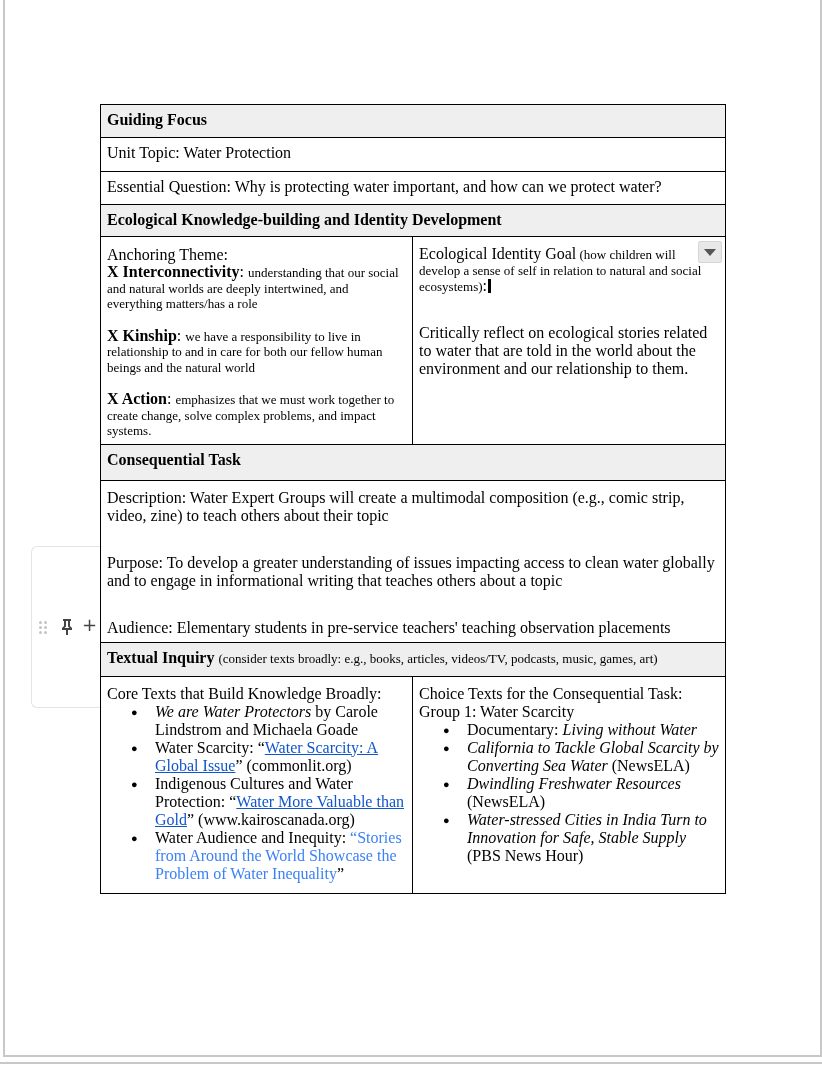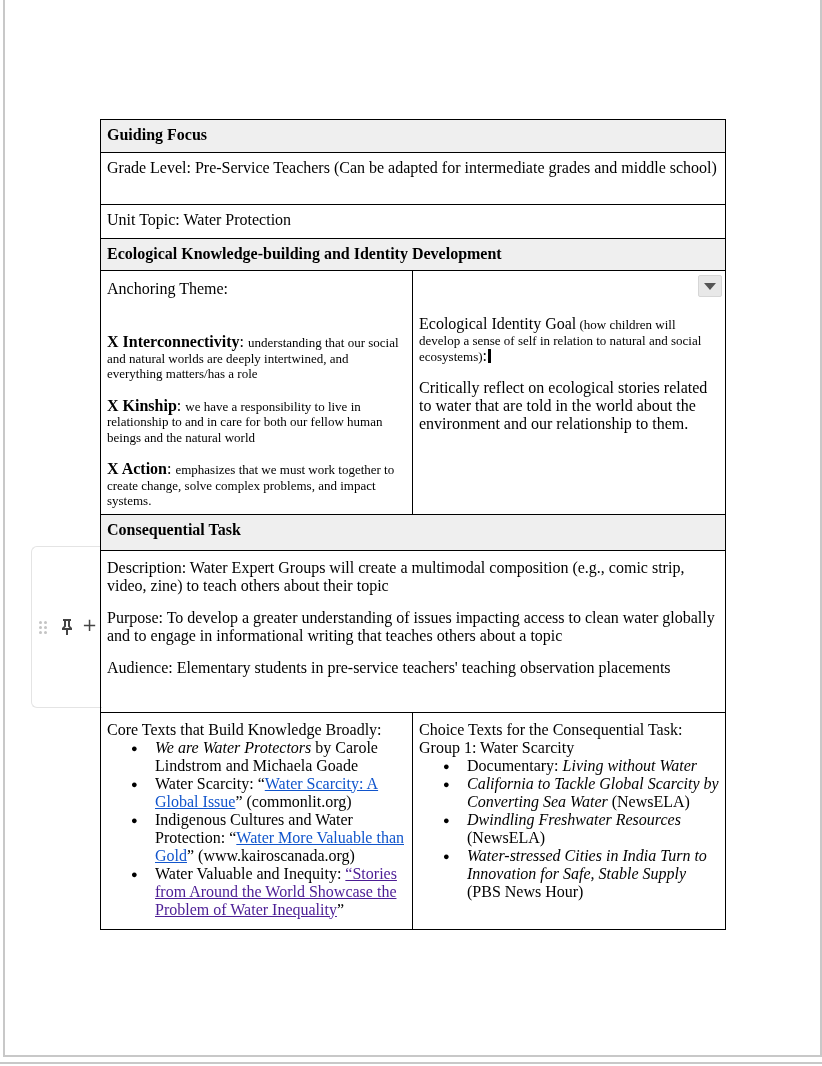--- a/index.html
+++ b/index.html
@@ -11,38 +11,38 @@
   }
   .page {
     position:absolute; left:3px; top:-2px; width:815px; height:1057px;
     border:2px solid #c8c8c8; border-top:none; background:#fff;
   }
   .next-page {
     position:absolute; left:0; top:1062px; width:822px; height:10px;
     border-top:2px solid #c8c8c8; background:#fff;
   }
   table.doc {
-    position:absolute; left:100px; top:119px; width:625px;
+    position:absolute; left:100px; top:104px; width:625px;
     border-collapse:collapse; table-layout:fixed;
   }
   table.doc td {
     border:1px solid #000; padding:6px 6px 5px 6px; vertical-align:top;
     font-size:16px; line-height:18px;
   }
   td.head { background:#efefef; font-weight:bold; }
   td.head .small { font-weight:normal; font-size:13px; }
-  .sm { font-size:13px; line-height:15.5px;margin-top:36px; }
+  .sm { font-size:13px; line-height:15.5px; }
   .blk { margin-top:16px; }
-  .para { margin-top:14px; }
+  .para { margin-top:29px; }
   b.big { font-size:16px;text-align:center; }
   ul { margin:0; padding-left:48px; list-style:none; }
   ul li { position:relative; }
   ul li::before { content:"\25CF"; position:absolute; left:-24px; font-size:11px; top:0; }
   a.link { color:#1155cc; text-decoration:underline; }
-  a.link2 { color:#4c1d95; text-decoration:underline; }
+  a.link2 { color:#3b82f6; }
   .cursor { display:inline-block; width:3px; height:14px; background:#000; vertical-align:-2px; margin-left:1px; }
   .dropdown-btn {
     position:absolute; right:3px; top:4px; width:24px; height:22px;
     background:#e8e8e8; border:1px solid #d6d6d6; border-radius:2px; box-sizing:border-box;
   }
   .dropdown-btn::after {
     content:""; position:absolute; left:5px; top:7px;
     border-left:6px solid transparent; border-right:6px solid transparent; border-top:7px solid #555;
   }
   .row-handle {
@@ -79,25 +79,25 @@
 
 <table class="doc">
   <colgroup>
       <col style="width:312px">
       <col style="width:313px">
     </colgroup>
   <tbody>
       <tr style="height:33px">
     <td colspan="2" class="head">Guiding Focus</td>
   </tr>
-  <tr style="height:52px">
-    <td colspan="2">Grade Level: Pre-Service Teachers (Can be adapted for intermediate grades and middle school)</td>
-  </tr>
   <tr style="height:34px">
     <td colspan="2">Unit Topic: Water Protection</td>
+  </tr>
+  <tr style="height:33px">
+    <td colspan="2">Essential Question: Why is protecting water important, and how can we protect water?</td>
   </tr>
   <tr style="height:32px">
     <td colspan="2" class="head">Ecological Knowledge-building and Identity Development</td>
   </tr>
   <tr style="height:192px">
     <td style="padding-top:9px">
       <div>Anchoring Theme:</div>
       <div class="sm">
         <b class="big"><span>X </span><span>Interconnectivity</span></b><span style="font-size:16px">: </span><span>understanding that our social and natural worlds are deeply intertwined, and everything matters/has a role</span>
       </div>
@@ -119,28 +119,33 @@
   <tr style="height:36px">
     <td colspan="2" class="head">Consequential Task</td>
   </tr>
   <tr style="height:162px">
     <td colspan="2" style="padding-top:8px">
       <div>Description: Water Expert Groups will create a multimodal composition (e.g., comic strip, video, zine) to teach others about their topic</div>
       <div class="para">Purpose: To develop a greater understanding of issues impacting access to clean water globally and to engage in informational writing that teaches others about a topic</div>
       <div class="para">Audience: Elementary students in pre-service teachers' teaching observation placements</div>
     </td>
   </tr>
+  <tr style="height:34px">
+    <td colspan="2" class="head">
+      <span>Textual Inquiry</span> <span class="small">(consider texts broadly: e.g., books, articles, videos/TV, podcasts, music, games, art)</span>
+    </td>
+  </tr>
   <tr style="height:217px">
     <td style="padding-top:8px">
       <div>Core Texts that Build Knowledge Broadly:</div>
       <ul>
         <li><i>We are Water Protectors</i><span> by Carole Lindstrom and Michaela Goade</span></li>
         <li><span>Water Scarcity: “</span><a class="link">Water Scarcity: A Global Issue</a><span>” (commonlit.org)</span></li>
         <li><span>Indigenous Cultures and Water Protection: “</span><a class="link">Water More Valuable than Gold</a><span>” (www.kairoscanada.org)</span></li>
-        <li><span>Water Valuable and Inequity: </span><a class="link2">“Stories from Around the World Showcase the Problem of Water Inequality</a><span>”</span></li>
+        <li><span>Water Audience and Inequity: </span><a class="link2">“Stories from Around the World Showcase the Problem of Water Inequality</a><span>”</span></li>
       </ul>
     </td>
     <td style="padding-top:8px">
       <div>Choice Texts for the Consequential Task:</div>
       <div>Group 1: Water Scarcity</div>
       <ul>
         <li><span>Documentary: </span><i>Living without Water</i><span></span></li>
         <li><span></span><i>California to Tackle Global Scarcity by Converting Sea Water</i><span> (NewsELA)</span></li>
         <li><span></span><i>Dwindling Freshwater Resources</i><span> (NewsELA)</span></li>
         <li><span></span><i>Water-stressed Cities in India Turn to Innovation for Safe, Stable Supply</i><span> (PBS News Hour)</span></li>

